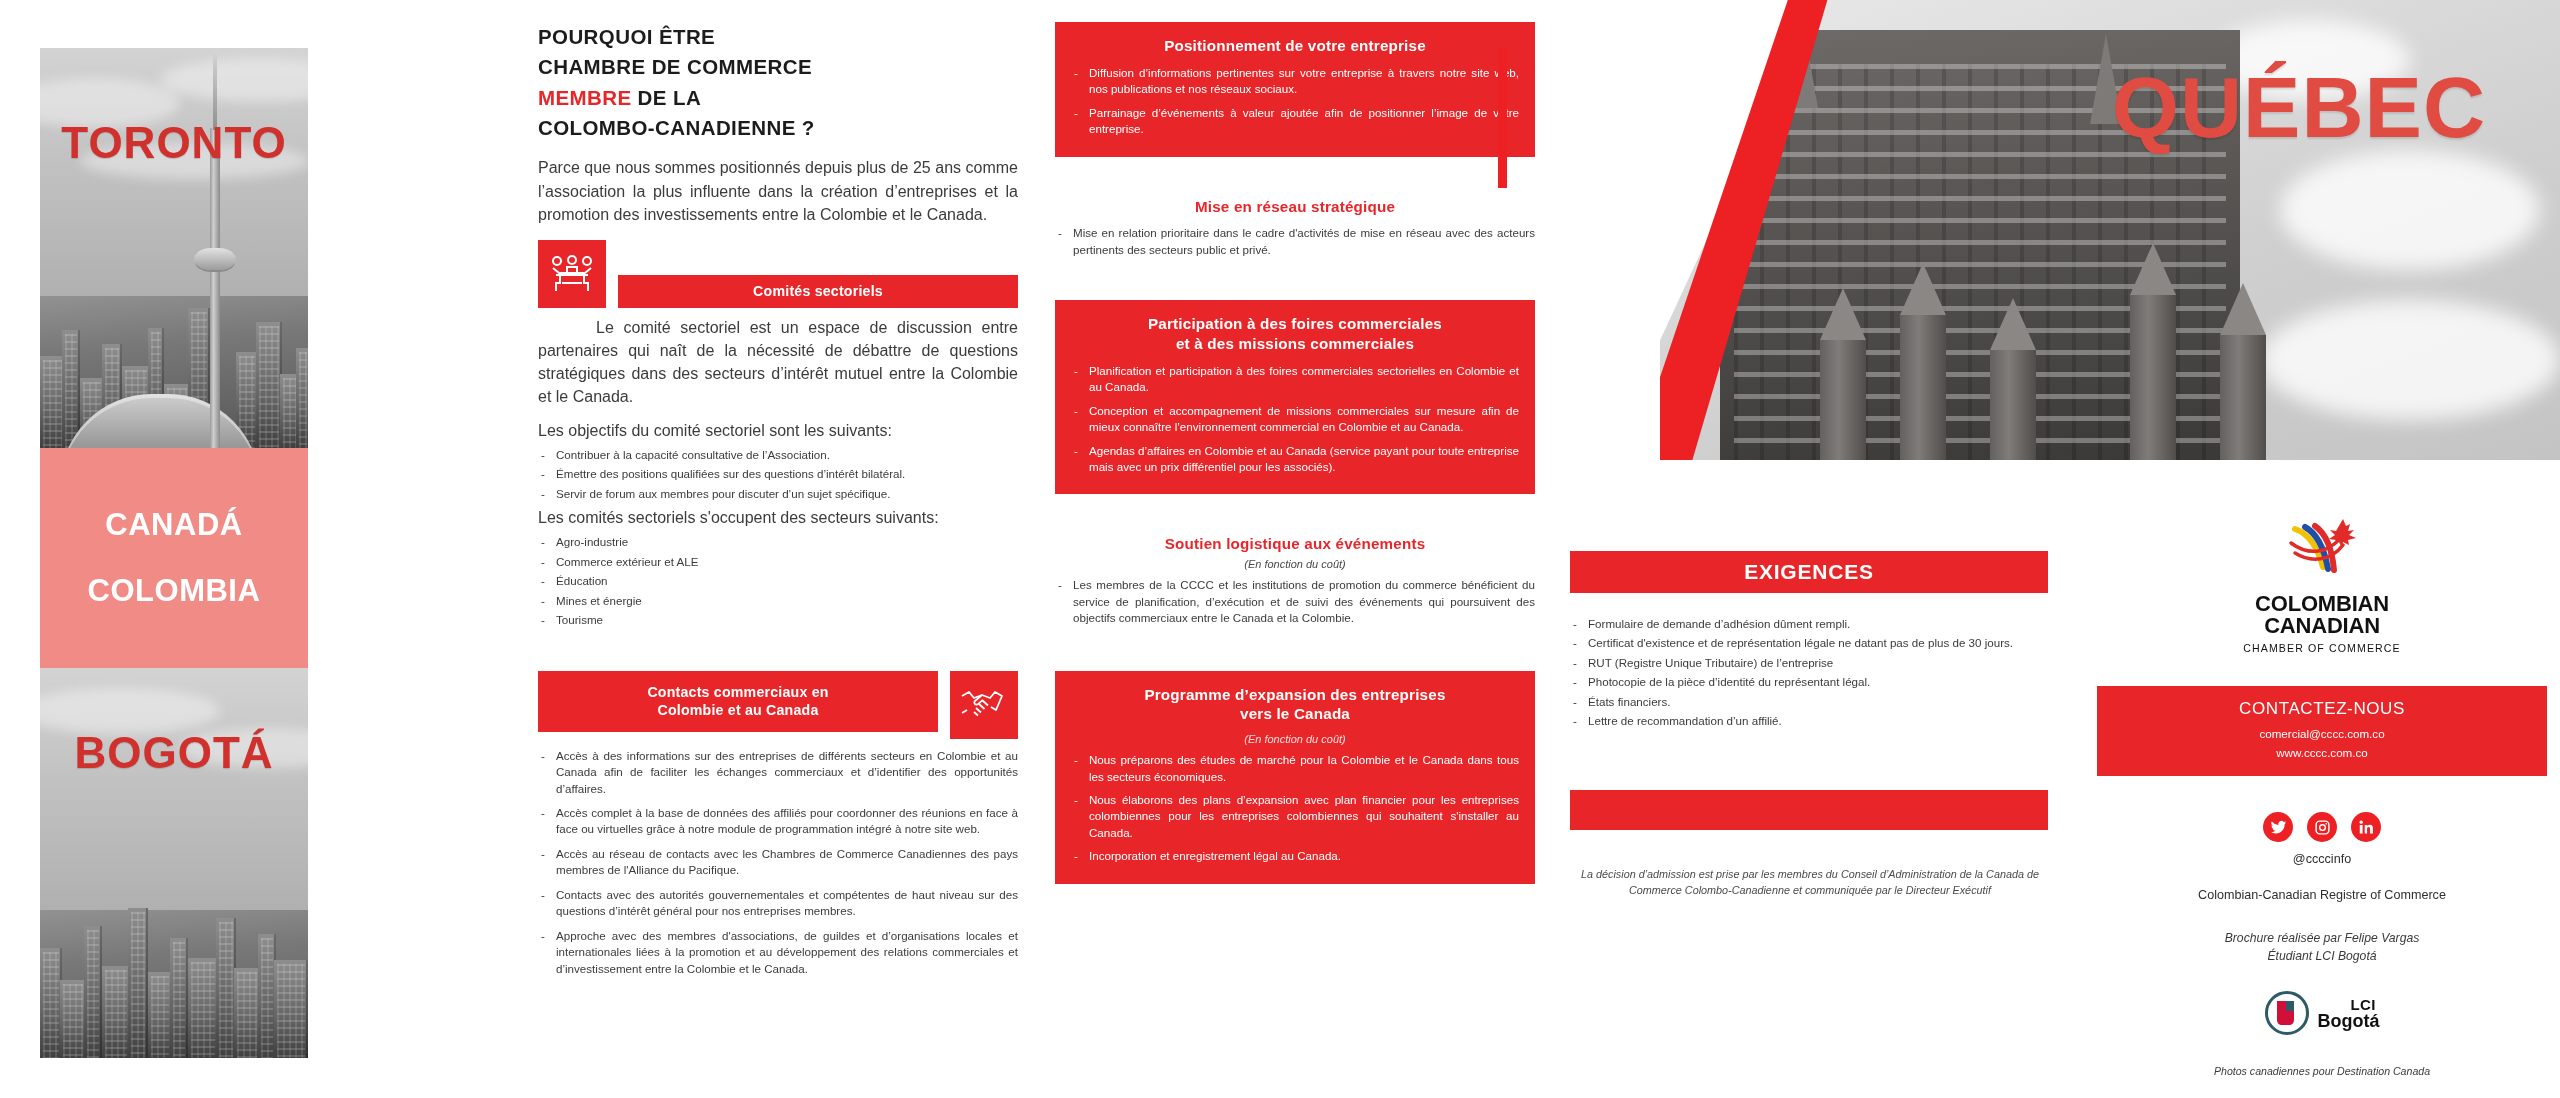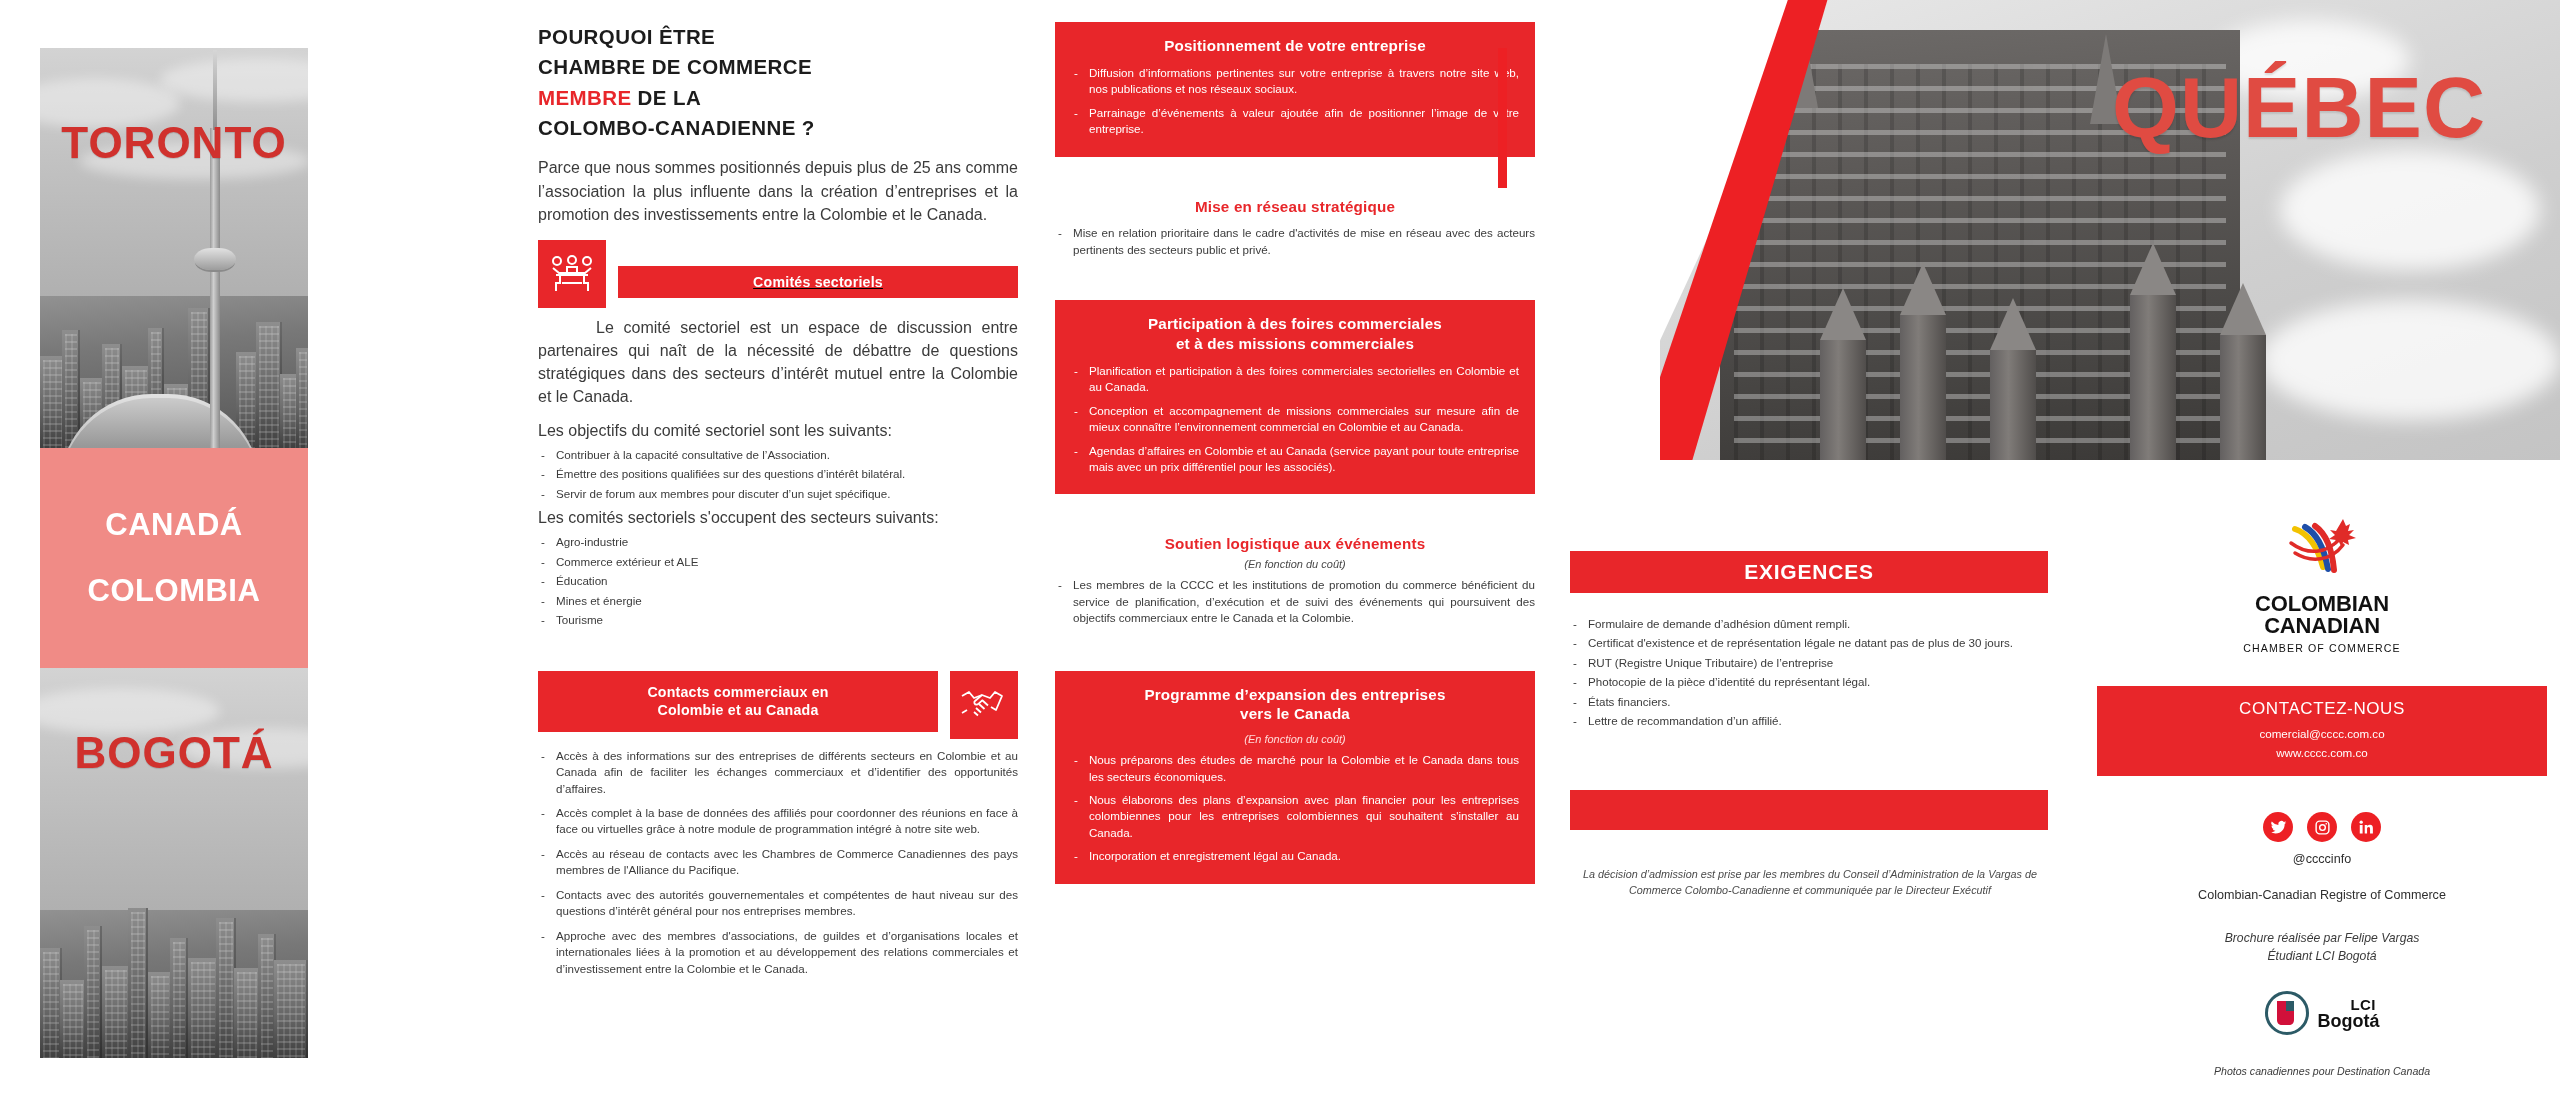--- a/index.html
+++ b/index.html
@@ -297,21 +297,21 @@
     <div class="hl">POURQUOI ÊTRE</div>
     <div class="hl">CHAMBRE DE COMMERCE</div>
     <div class="hl">
       <span class="red">MEMBRE</span><span> DE LA</span>
     </div>
     <div class="hl red">COLOMBO-CANADIENNE ?</div>
 
     <div class="body-txt" style="margin-top:13px;">Parce que nous sommes positionnés depuis plus de 25 ans comme l’association la plus influente dans la création d’entreprises et la promotion des investissements entre la Colombie et le Canada.</div>
 
 
-    <div style="display:flex; gap:12px; margin-top:14px; align-items:center;text-decoration:underline;">
+    <div style="display:flex; gap:12px; margin-top:14px; align-items:flex-end;">
       <div class="icon-box">
         <svg width="48" height="42" viewBox="0 0 48 42" fill="none" stroke="#fff" stroke-width="2">
           <circle cx="9" cy="8" r="4"></circle>
             <circle cx="24" cy="7" r="4"></circle>
             <circle cx="39" cy="8" r="4"></circle>
           <path d="M19 14h10v8H19z"></path>
           <path d="M5 15l6 5h26l6-5"></path>
           <path d="M8 22h32"></path>
           <path d="M12 22v8h-4v8M36 22v8h4v8"></path>
           <path d="M14 30h20"></path>
@@ -440,21 +440,21 @@
     <div class="exigences-bar">EXIGENCES</div>
     <ul class="dash exig-list">
       <li>Formulaire de demande d’adhésion dûment rempli.</li>
       <li>Certificat d'existence et de représentation légale ne datant pas de plus de 30 jours.</li>
       <li>RUT (Registre Unique Tributaire) de l’entreprise</li>
       <li>Photocopie de la pièce d’identité du représentant légal.</li>
       <li>États financiers.</li>
       <li>Lettre de recommandation d’un affilié.</li>
     </ul>
     <div class="empty-red-bar"></div>
-    <div class="admission-note">La décision d’admission est prise par les membres du Conseil d’Administration de la Vargas de Commerce Colombo-Canadienne et communiquée par le Directeur Exécutif</div>
+    <div class="admission-note">La décision d’admission est prise par les membres du Conseil d’Administration de la Canada de Commerce Colombo-Canadienne et communiquée par le Directeur Exécutif</div>
 
     <div class="contact-col">
 
       <div class="cc-logo-mark">
         <svg width="82" height="70" viewBox="0 0 82 70">
           <path d="M14 14 C26 18, 36 30, 42 52" stroke="#f2c200" stroke-width="6" fill="none" stroke-linecap="round"></path>
           <path d="M24 12 C35 18, 43 32, 47 54" stroke="#1f4fa8" stroke-width="6" fill="none" stroke-linecap="round"></path>
           <path d="M34 11 C44 18, 51 33, 53 55" stroke="#e02b28" stroke-width="6" fill="none" stroke-linecap="round"></path>
           <path d="M10 28 C26 40, 46 40, 60 22" stroke="#e02b28" stroke-width="3.5" fill="none" stroke-linecap="round"></path>
           <path d="M14 38 C30 48, 50 46, 62 30" stroke="#e02b28" stroke-width="3.5" fill="none" stroke-linecap="round"></path>

